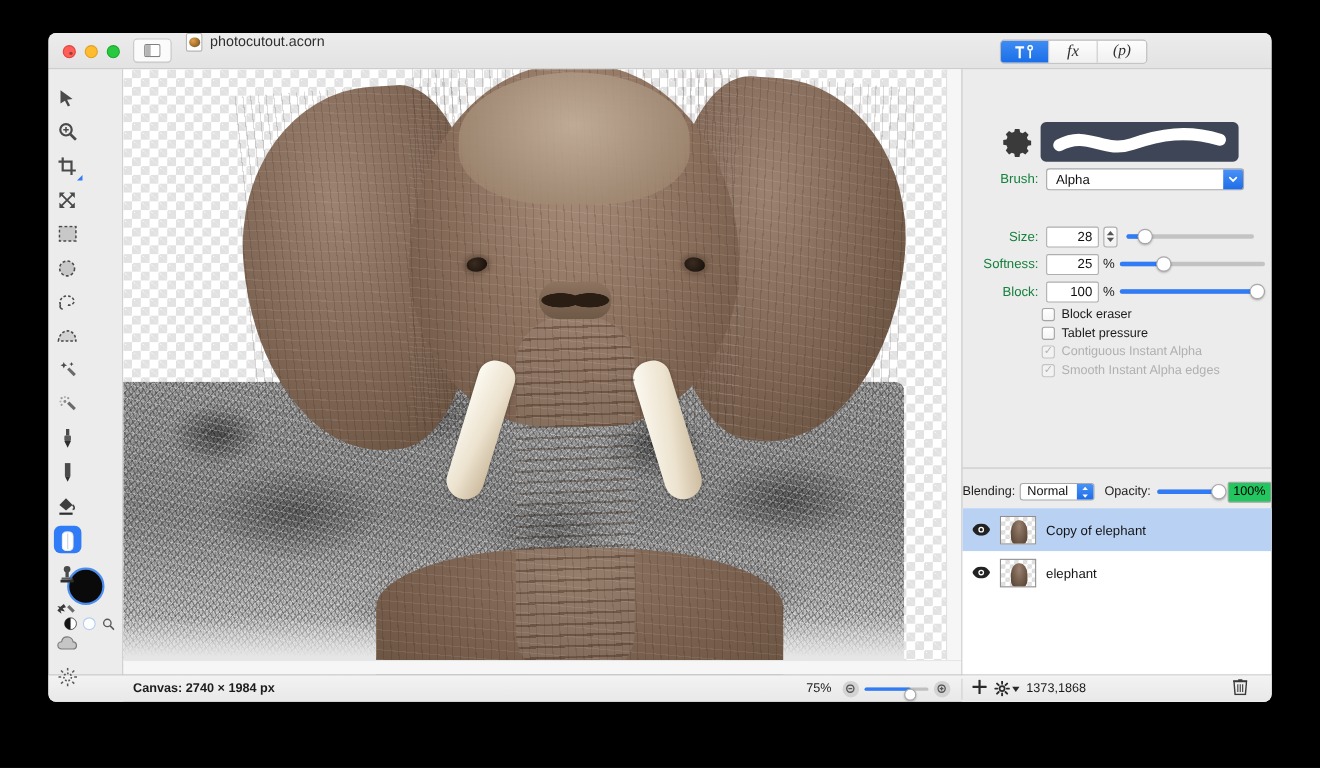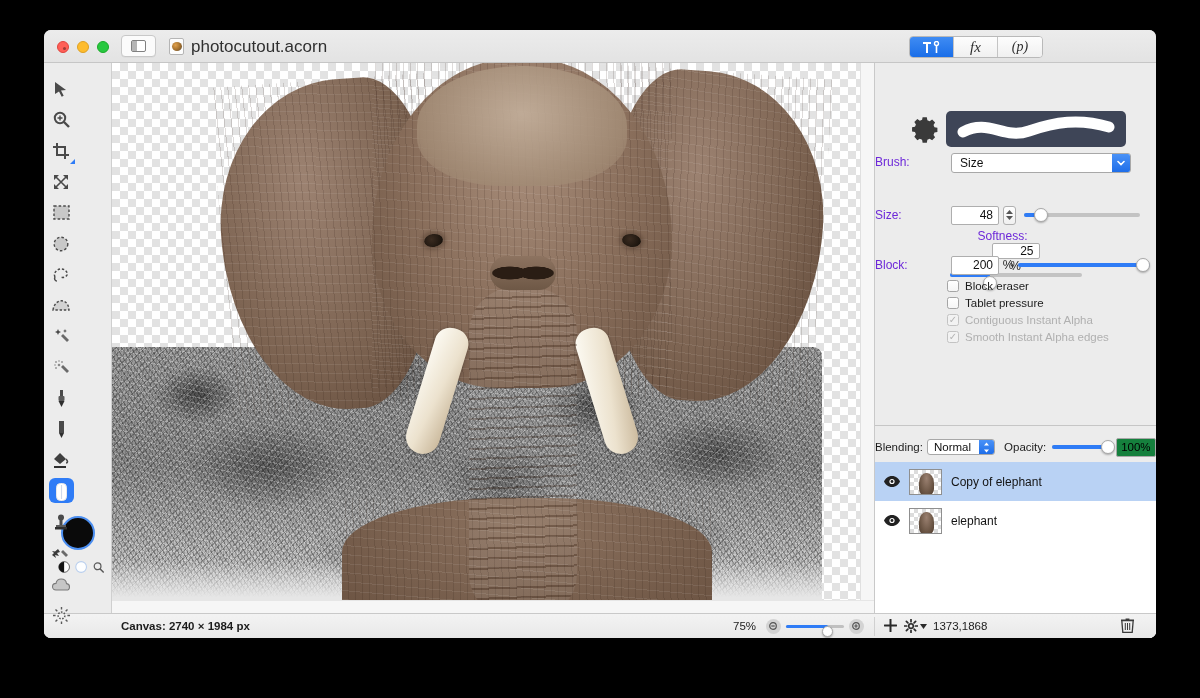--- a/index.html
+++ b/index.html
@@ -41,22 +41,22 @@
   #sidebar-toggle {
     position: absolute; left: 77px; top: 5px;
     width: 35px; height: 22px;
     background: #fbfbfb; border: 1px solid #c8c8c8;
     border-radius: 4px;
     box-shadow: 0 .5px 0 rgba(0,0,0,.06);
     display: flex; align-items: center; justify-content: center;
   }
   #doc-title {
     position: absolute; left: 125px; top: 0; height: 33px;
-    display: flex; align-items: center; gap: 7px;
-    font-size: 17px; color: #303030;
+    display: flex; align-items: flex-start; gap: 7px;
+    font-size: 13px; color: #303030;
   }
   .doc-icon {
     width: 15px; height: 17px;
     background: #fdfdfd; border: 1px solid #b5b5b5; border-radius: 2px;
     position: relative; overflow: hidden;
   }
   .doc-icon::after {
     content: ""; position: absolute; left: 2px; top: 3px;
     width: 10px; height: 9px; border-radius: 50%;
     background: radial-gradient(circle at 35% 35%, #e2a14c, #9a6a2b 60%, #4c4c4c);
@@ -248,22 +248,22 @@
   #brush-preview {
     position: absolute; left: 71px; top: 48px;
     width: 180px; height: 36px;
     background: #3e4557; border-radius: 5px;
     display: flex; align-items: center; justify-content: center;
   }
   #gear-big { position: absolute; left: 36px; top: 52px; }
 
   .row { position: absolute; left: 0; width: 100%; height: 22px; display: flex; align-items: center; }
   .row-label {
-    width: 76px; text-align: left; padding-right: 7px;
-    font-size: 12px; color: #6d28d9;
+    width: 76px; text-align: right; padding-right: 7px;
+    font-size: 12px; color: #15803d;
   }
   .field {
     width: 48px; height: 19px;
     background: #fff; border: 1px solid #aeaeae; border-radius: 2px;
     font-size: 12px; color: #101010;
     display: flex; align-items: center; justify-content: flex-end;
     padding-right: 5px;
   }
   .pct { width: 18px; text-align: center; font-size: 12px; color: #1d1d1d; }
   .stepper {
@@ -317,21 +317,21 @@
     background: #fff; border: 1px solid #a8a8a8; border-radius: 3px;
     font-size: 11.5px; color: #0f0f0f;
     display: flex; align-items: center; padding-left: 6px; position: relative;
   }
   #blending-select .arrow-btn {
     position: absolute; right: 0; top: 0; width: 15px; height: 100%;
     background: linear-gradient(#4a92f7,#1f6ee9); border-radius: 0 2px 2px 0;
     display: flex; align-items: center; justify-content: center;
   }
   #opacity-box {
-    width: 44px; height: 19px; background: #15803d;
+    width: 44px; height: 19px; background: #22c55e;
     border: 1px solid #a8a8a8; border-radius: 2px;
     font-size: 11.5px; display: flex; align-items: center; justify-content: center;
   }
 
   #layer-list { position: absolute; left: 0; top: 399px; width: 100%; height: 176px; background: #fff; }
   .layer {
     height: 39px; display: flex; align-items: center; padding-left: 9px; gap: 9px;
     font-size: 12px; color: #141414;
   }
   .layer.selected { background: #b9d2f4; }
@@ -612,60 +612,60 @@
     <div id="brush-preview">
       <svg width="162" height="26" viewBox="0 0 162 26">
         <path d="M8 16 C 34 2, 48 24, 74 15 S 124 2, 154 11" fill="none" stroke="#fff" stroke-width="11" stroke-linecap="round"></path>
       </svg>
     </div>
 
     <div class="row" style="top:88px;">
       <span class="row-label">Brush:</span>
     </div>
     <div id="brush-select">
-      <span>Size</span>
+      <span>Alpha</span>
       <span class="arrow-btn">
         <svg width="8" height="6" viewBox="0 0 8 6">
             <path d="M1 1.5L4 4.5L7 1.5" fill="none" stroke="#fff" stroke-width="1.6" stroke-linecap="round"></path>
           </svg>
       </span>
     </div>
 
     <div class="row" style="top:141px;">
       <span class="row-label">Size:</span>
-      <span class="field">48</span>
+      <span class="field">28</span>
       <span class="stepper">
         <svg width="7" height="4" viewBox="0 0 7 4">
             <path d="M3.5 0L7 4H0z" fill="#555"></path>
           </svg>
         <svg width="7" height="4" viewBox="0 0 7 4">
             <path d="M3.5 4L0 0h7z" fill="#555"></path>
           </svg>
       </span>
       <span class="slider" style="width:116px; margin-left:8px;">
         <span class="track"></span>
         <span class="fill" style="width:16px;"></span>
         <span class="knob" style="left:10px;"></span>
       </span>
     </div>
 
-    <div class="row" style="top:166px;flex-direction:column;">
+    <div class="row" style="top:166px;">
       <span class="row-label">Softness:</span>
       <span class="field">25</span>
       <span class="pct">%</span>
       <span class="slider" style="width:132px; margin-left:1px;">
         <span class="track"></span>
         <span class="fill" style="width:40px;"></span>
         <span class="knob" style="left:33px;"></span>
       </span>
     </div>
 
     <div class="row" style="top:191px;">
       <span class="row-label">Block:</span>
-      <span class="field">200</span>
+      <span class="field">100</span>
       <span class="pct">%</span>
       <span class="slider" style="width:132px; margin-left:1px;">
         <span class="track"></span>
         <span class="fill" style="width:132px;"></span>
         <span class="knob" style="left:118px;"></span>
       </span>
     </div>
 
     <div class="cbrow" style="left:72px; top:217px;text-align:right;">
       <span class="cbox"></span>

